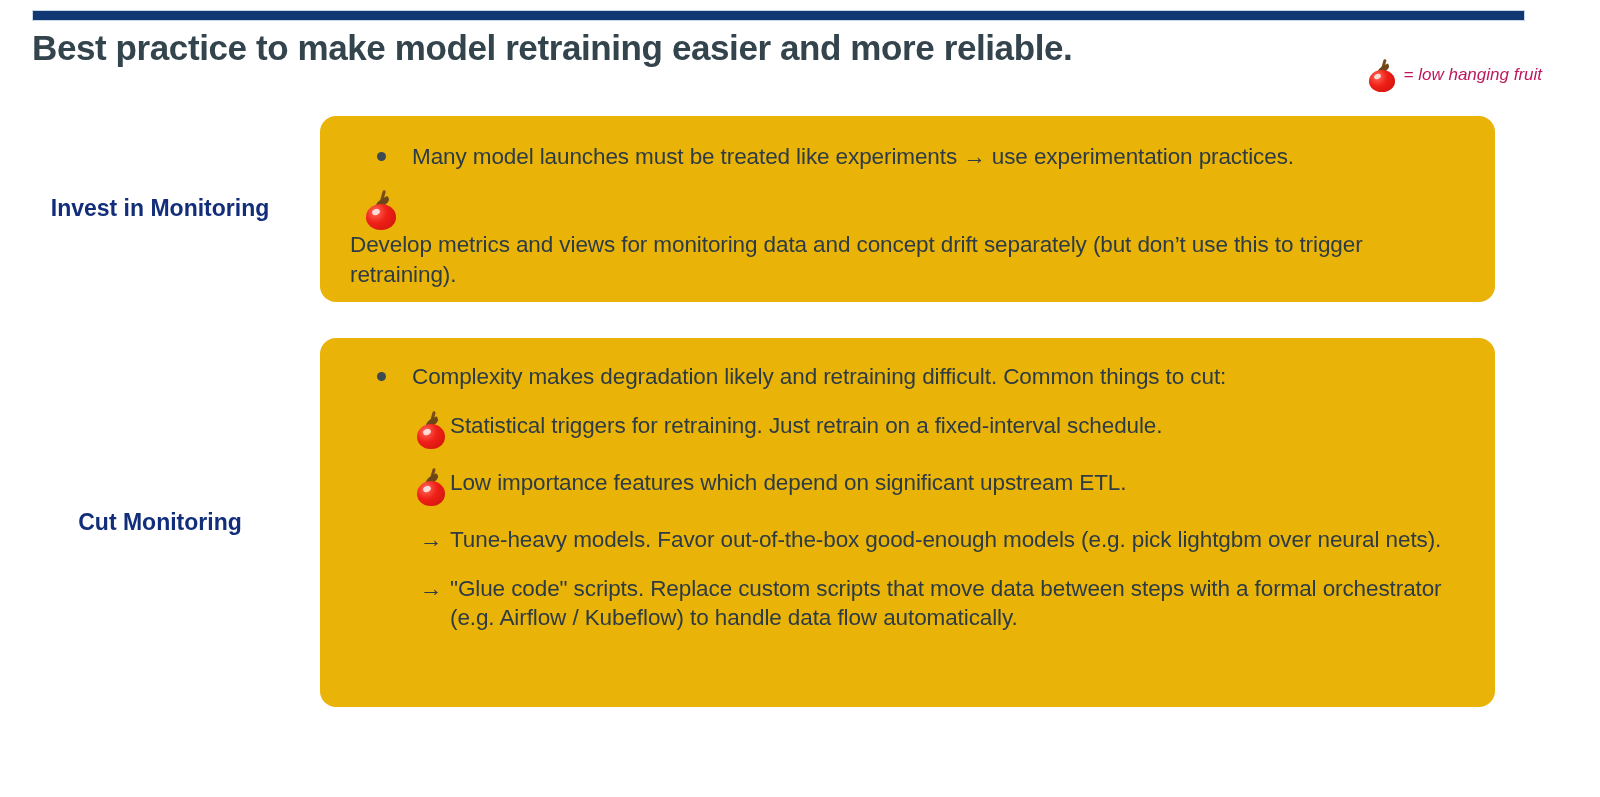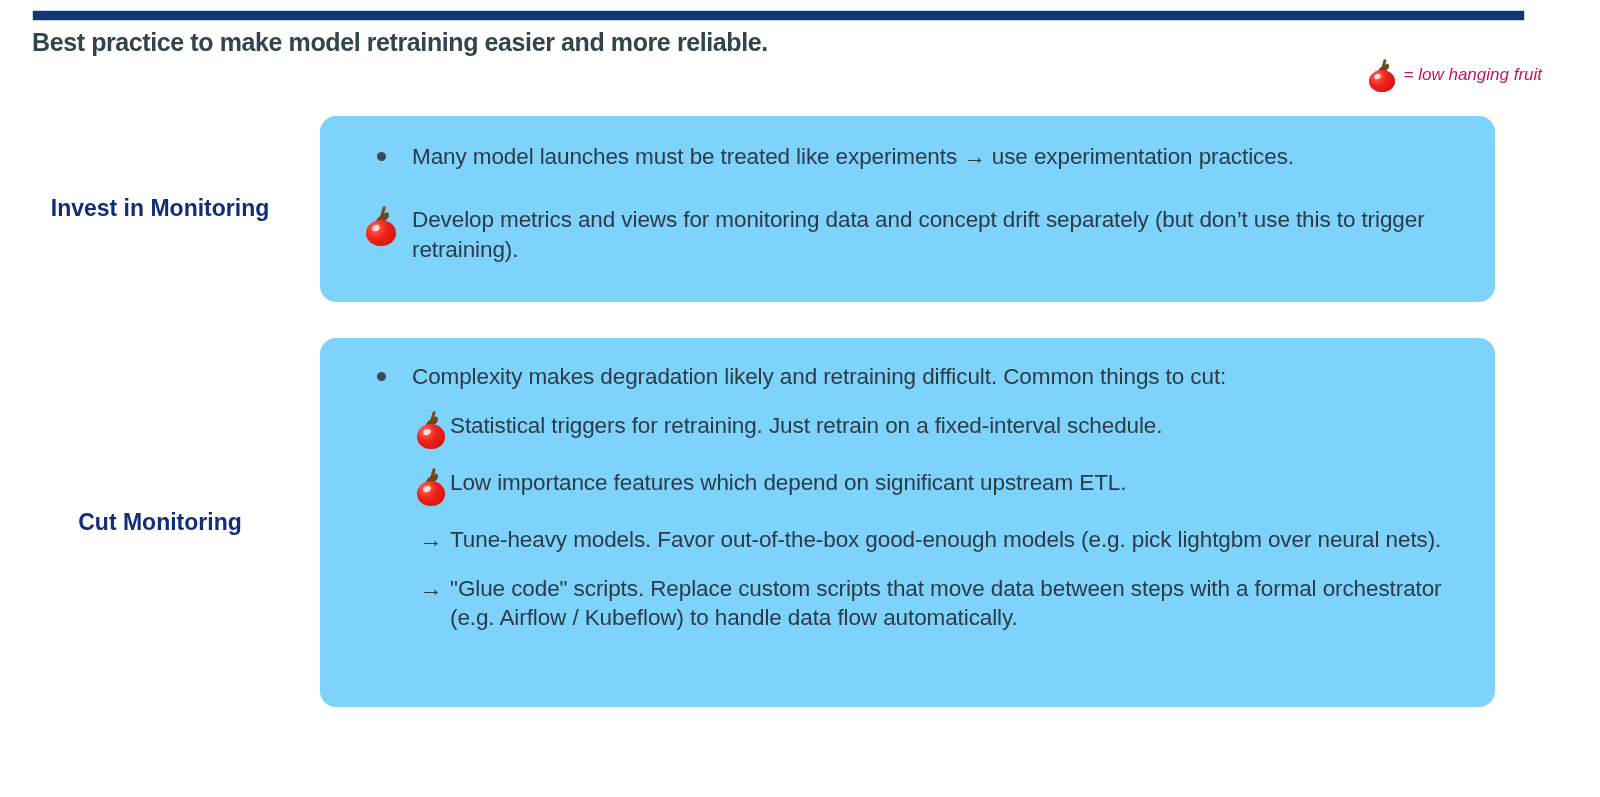--- a/index.html
+++ b/index.html
@@ -25,21 +25,21 @@
     background: #123874;
     border: 1px solid #c9d6e8;
     box-sizing: border-box;
   }
 
   
   .page-title {
     position: absolute;
     left: 32px;
     top: 28px;
-    font-size: 25px;
+    font-size: 35px;
     font-weight: bold;
     letter-spacing: -0.4px;
     color: #33444d;
     white-space: nowrap;
   }
 
   .legend {
     position: absolute;
     right: 58px;
     top: 58px;
@@ -95,38 +95,38 @@
   .row-label {
     width: 320px;
     text-align: center;
     font-size: 23px;
     font-weight: bold;
     line-height: 1.35;
     color: #122E7A;
     flex: none;
   }
   .card {
-    background: #7dd3fc;
+    background: #eab308;
     border-radius: 16px;
     box-sizing: border-box;
     position: relative;
   }
 
   #row-monitoring { left: 0; top: 116px; }
   #row-monitoring .card { width: 1175px; height: 186px; padding: 26px 40px 0 30px; }
 
   #row-complexity { left: 0; top: 338px; }
   #row-complexity .card { width: 1175px; height: 369px; padding: 24px 26px 0 30px; }
 
   
   .bullet {
     display: flex;
     align-items: flex-start;
   }
-  .bullet + .bullet { margin-top: 34px; }
+  .bullet + .bullet { margin-top: 18px; flex-direction: column; }
 
   .marker {
     flex: none;
     display: flex;
     justify-content: center;
     align-items: flex-start;
   }
   .marker.dot {
     width: 62px;
     padding-top: 10px;

